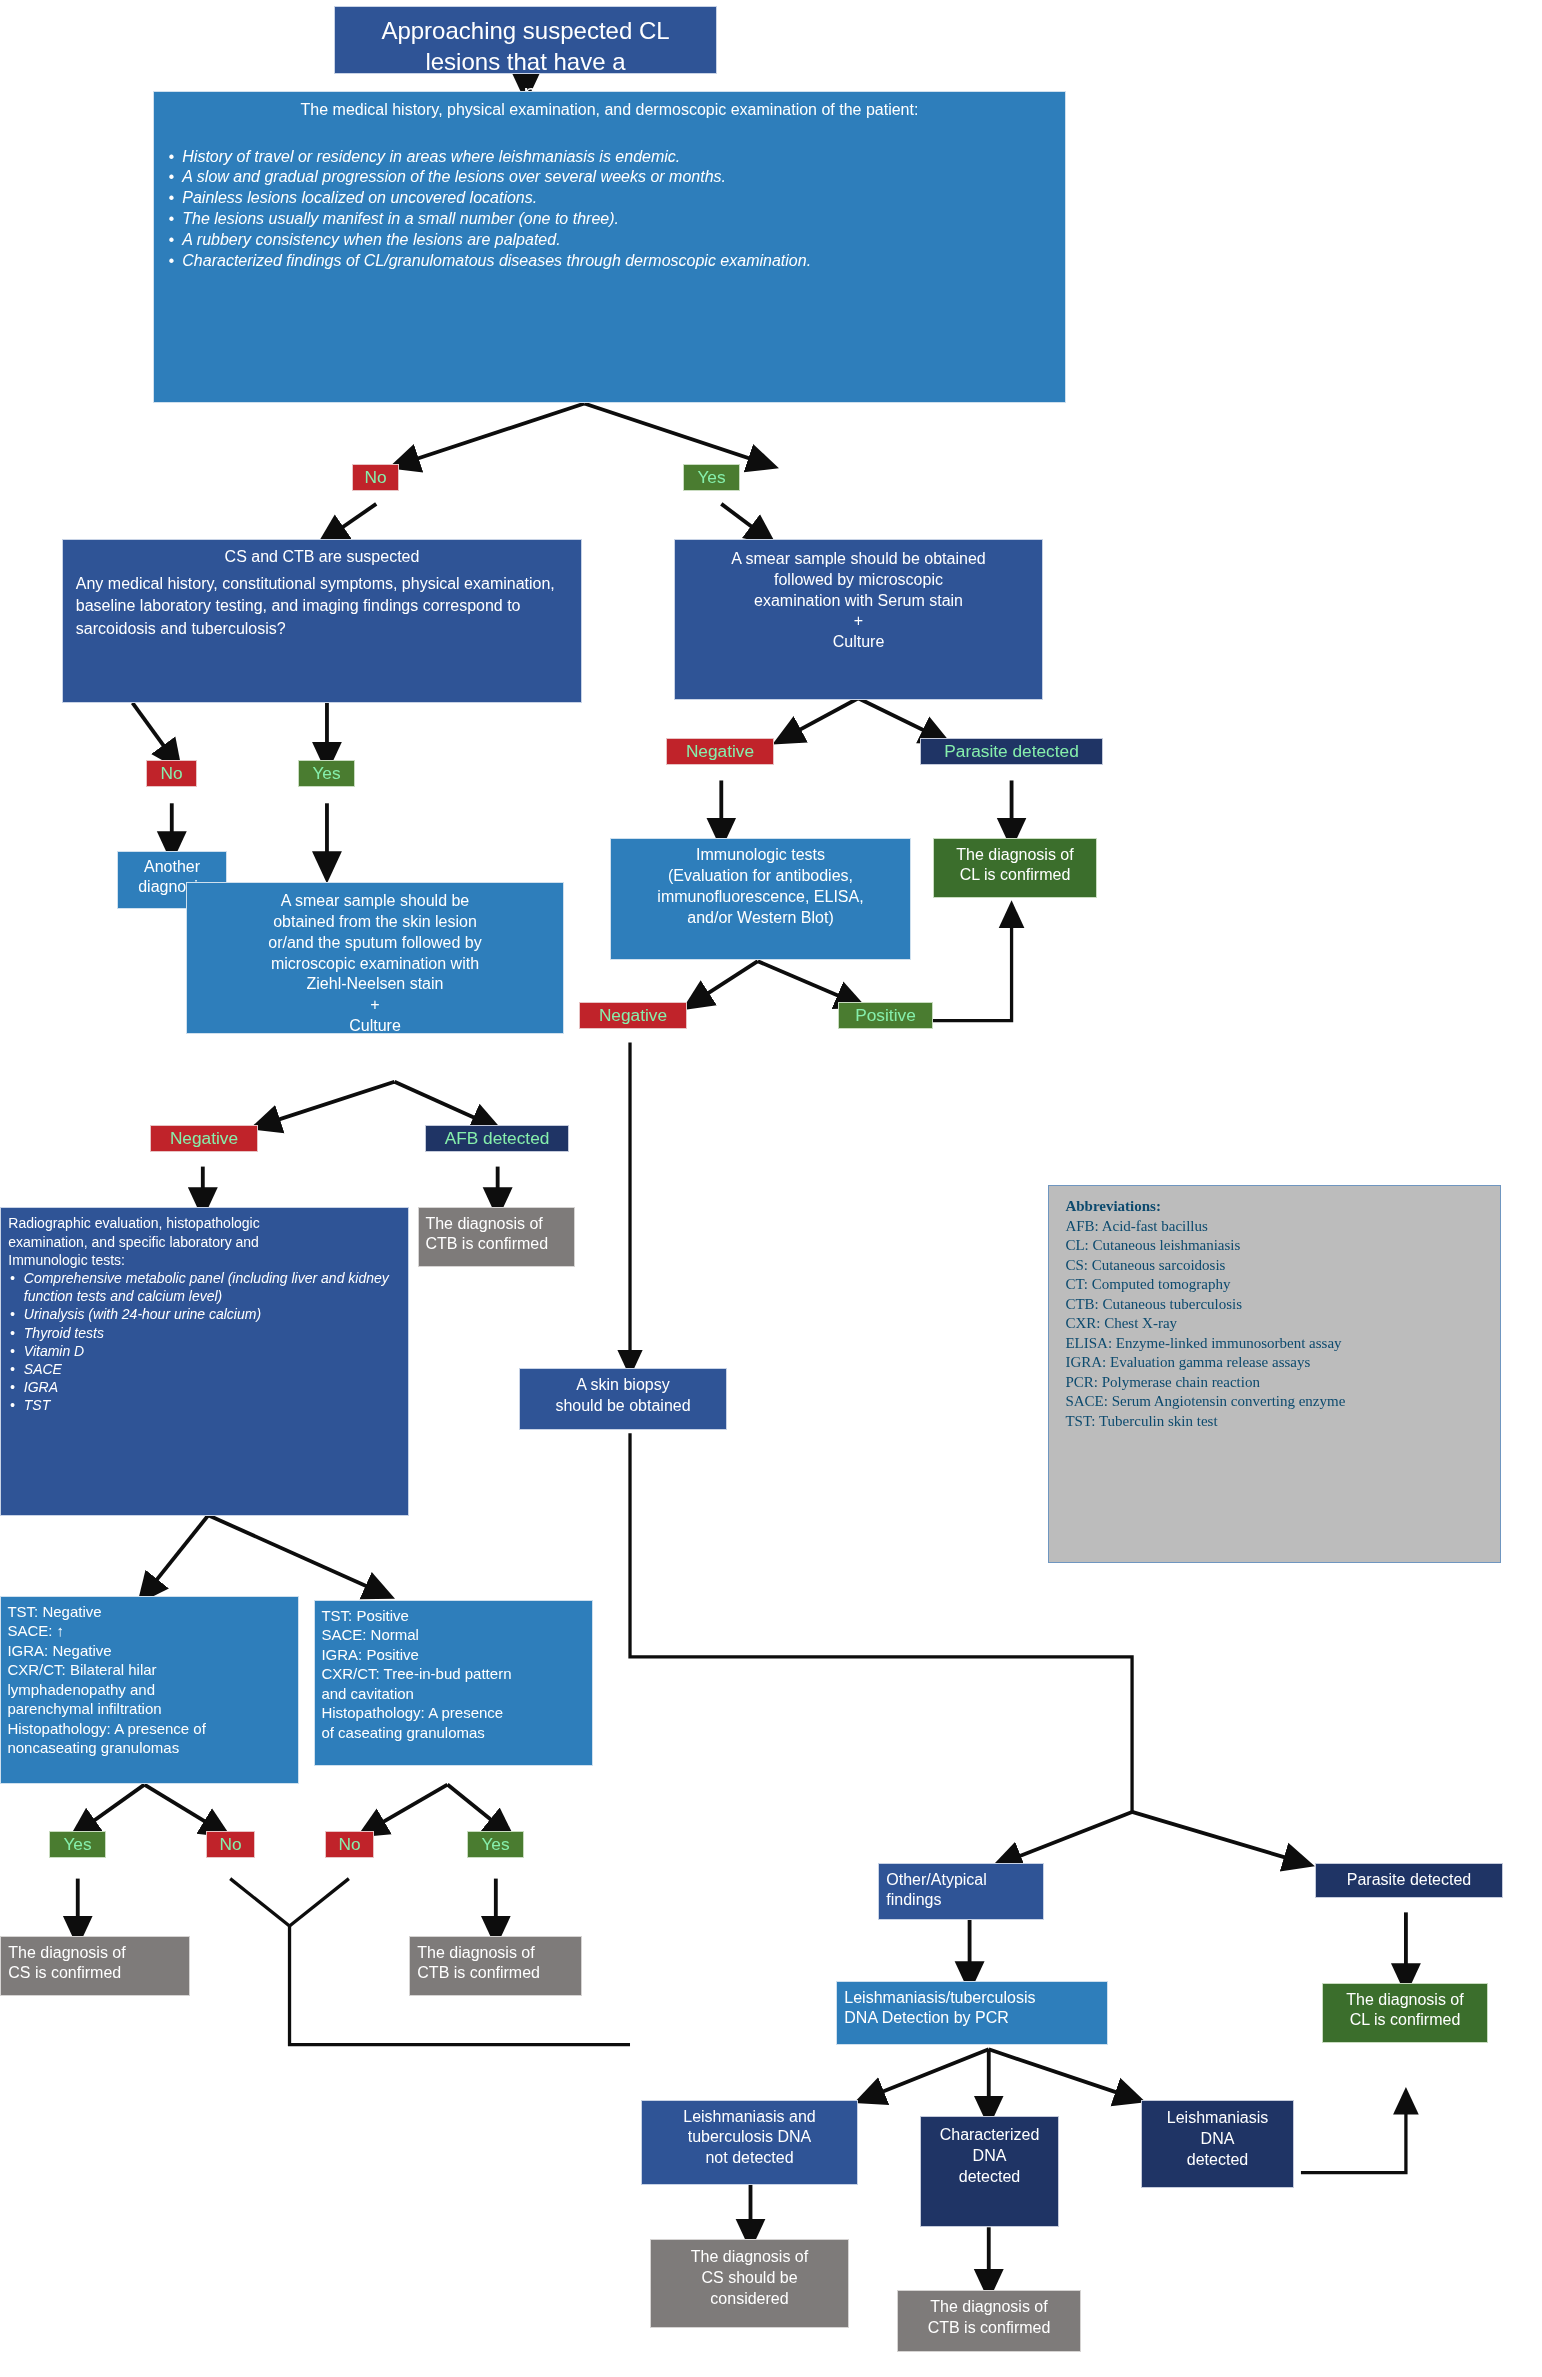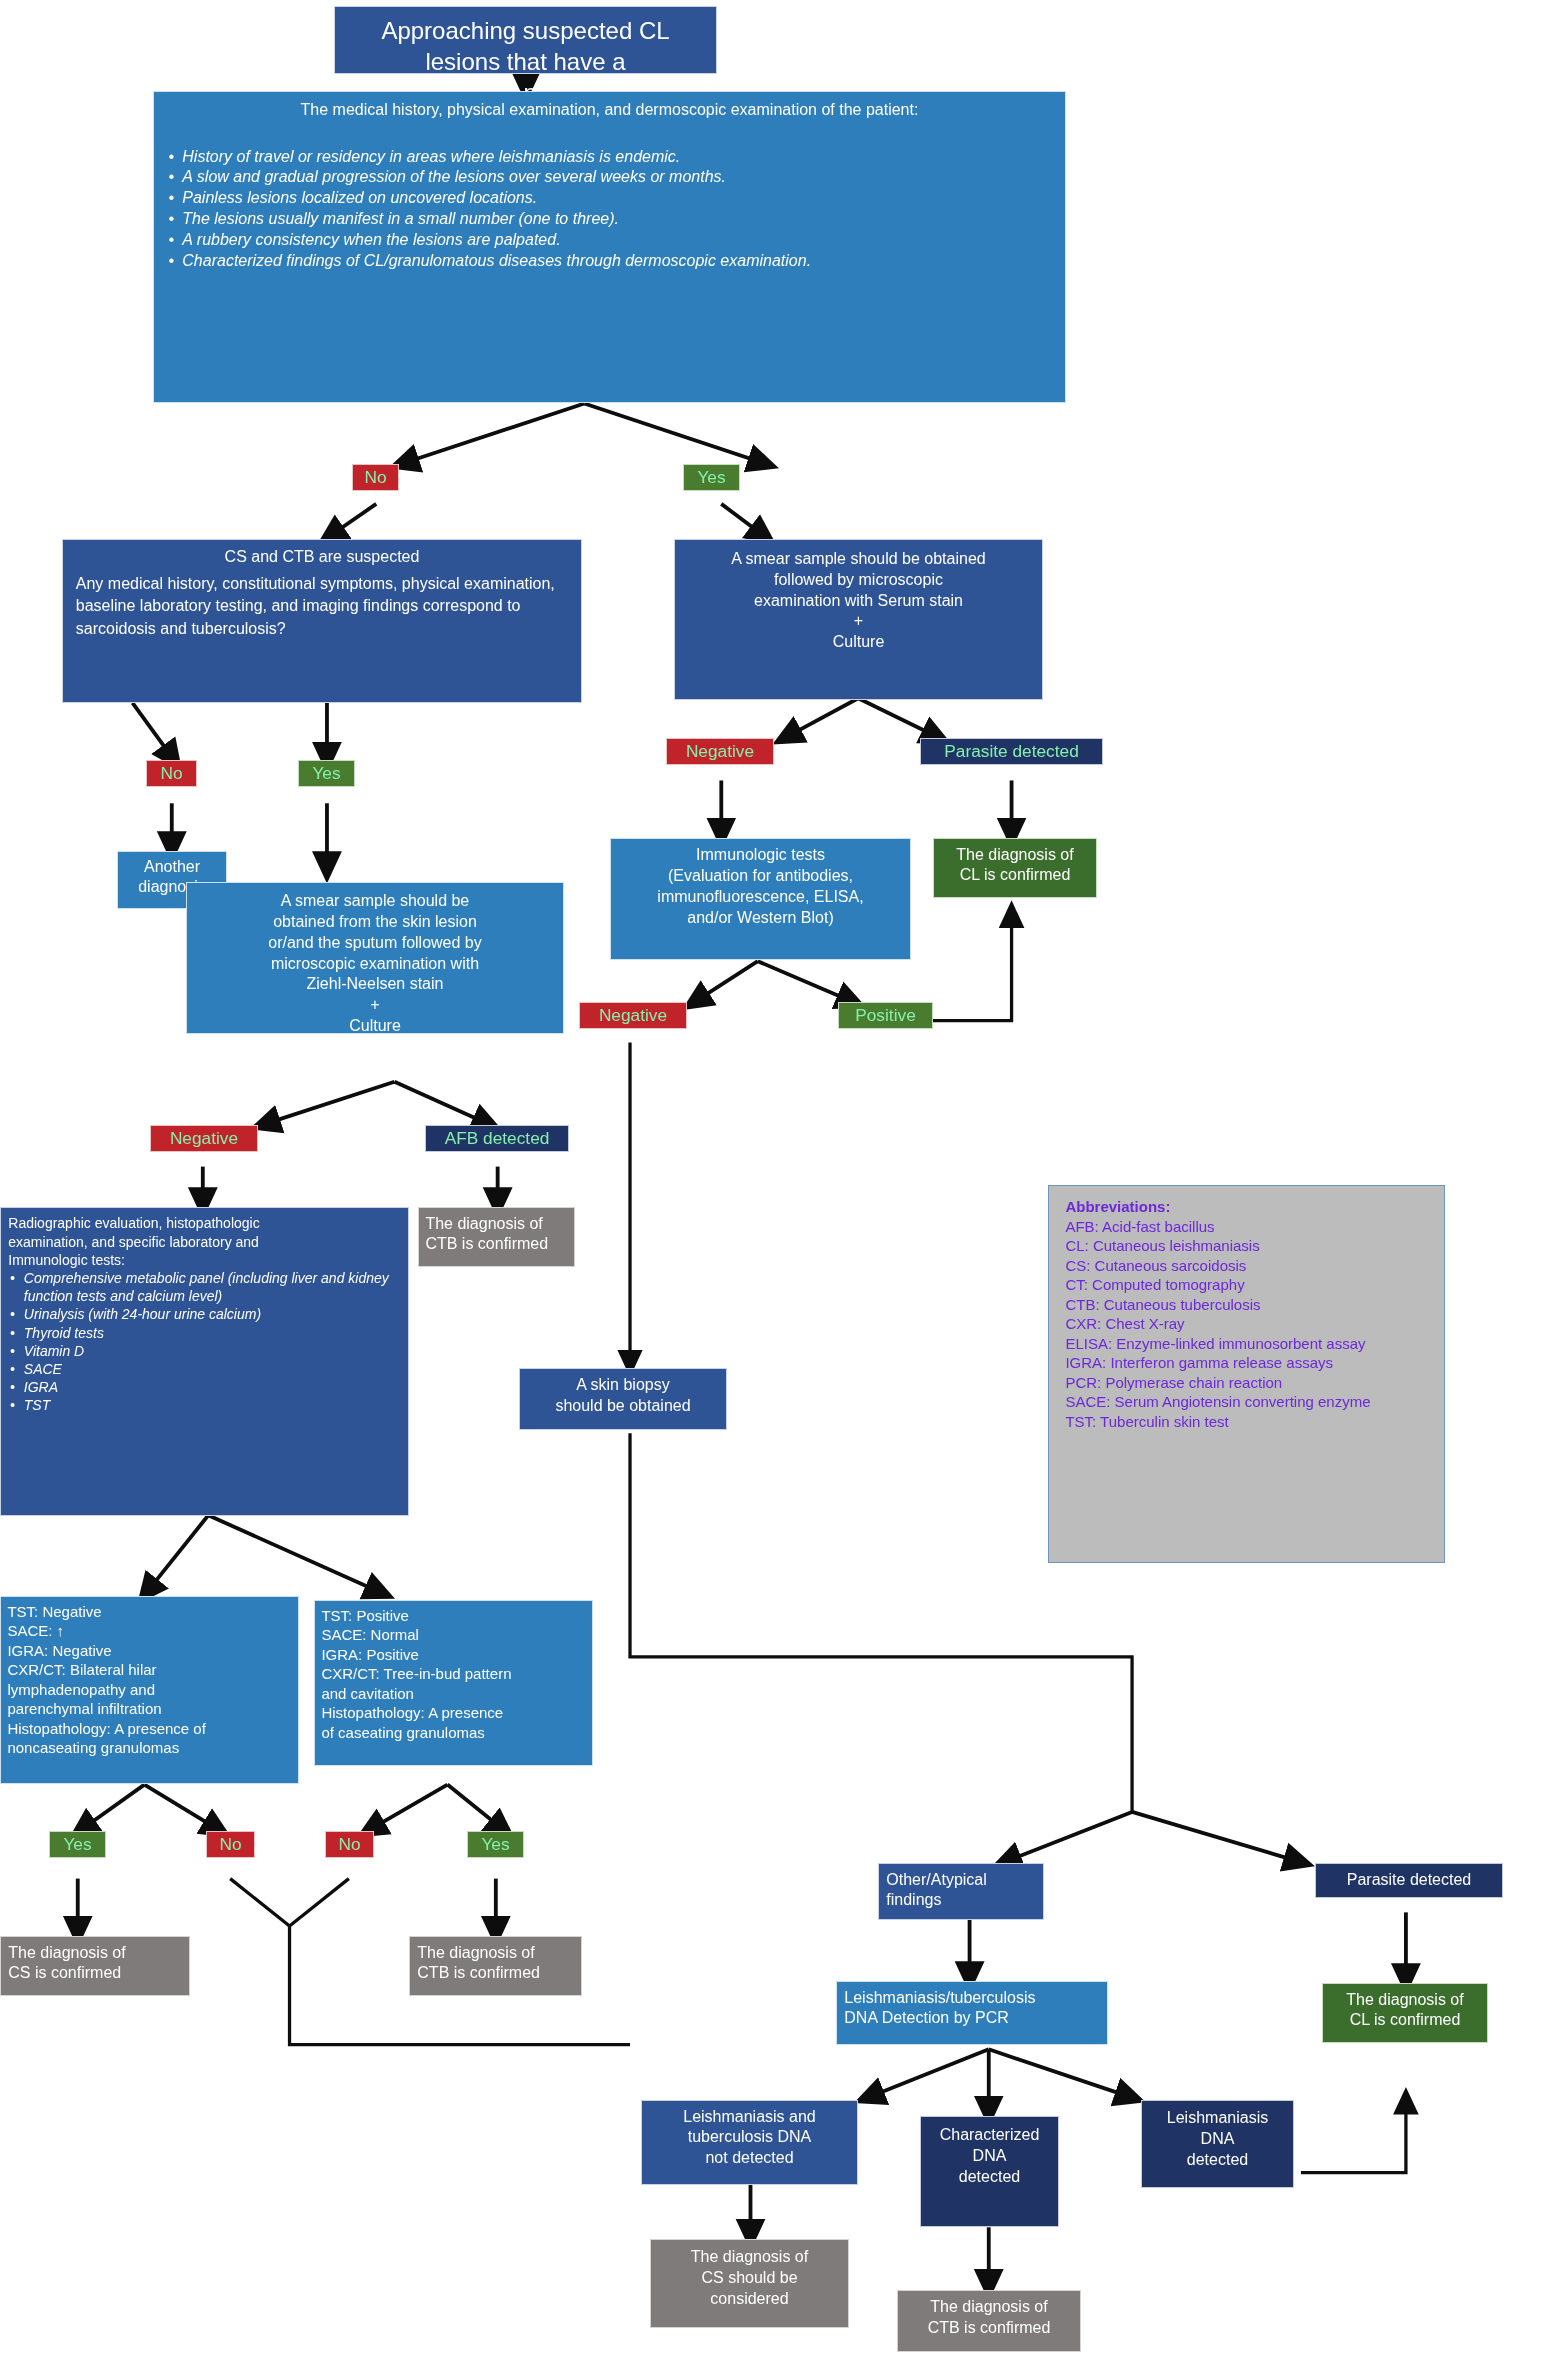--- a/index.html
+++ b/index.html
@@ -220,32 +220,32 @@
   <div class="box b-grey left t17" style="left:418px; top:1207px; width:157px; height:60px; padding:5.5px 6.4px;">
     <div>The diagnosis of</div>
     <div>CTB is confirmed</div>
   </div>
 
   <div class="box b-blue ctr t17" style="left:519px; top:1368px; width:208px; height:62px; padding:6.4px 5.5px;">
     <div>A skin biopsy</div>
     <div>should be obtained</div>
   </div>
 
-  <div class="box b-abbr left t16" style="left:1048px; top:1185px; width:397px; height:378px; padding:11px 16.4px;
-              border:1.8px solid #6f96c0; color:#6d28d9;">
+  <div class="box b-abbr left t16" style="left:1048px; top:1185px; width:453px; height:378px; padding:11px 16.4px;
+              border:1.8px solid #6f96c0; color:#0c4a6e;font-family:Liberation Serif, serif;">
     <div class="abbr-title">Abbreviations:</div>
     <ul class="abbr-list">
       <li>AFB: Acid-fast bacillus</li>
       <li>CL: Cutaneous leishmaniasis</li>
       <li>CS: Cutaneous sarcoidosis</li>
       <li>CT: Computed tomography</li>
       <li>CTB: Cutaneous tuberculosis</li>
       <li>CXR: Chest X-ray</li>
       <li>ELISA: Enzyme-linked immunosorbent assay</li>
-      <li>IGRA: Interferon gamma release assays</li>
+      <li>IGRA: Evaluation gamma release assays</li>
       <li>PCR: Polymerase chain reaction</li>
       <li>SACE: Serum Angiotensin converting enzyme</li>
       <li>TST: Tuberculin skin test</li>
     </ul>
   </div>
 
   <div class="box b-blue-lt left t16" style="left:0px; top:1596px; width:299px; height:188px; padding:4.6px 6.4px;">
     <div>TST: Negative</div>
     <div>SACE: ↑</div>
     <div>IGRA: Negative</div>

